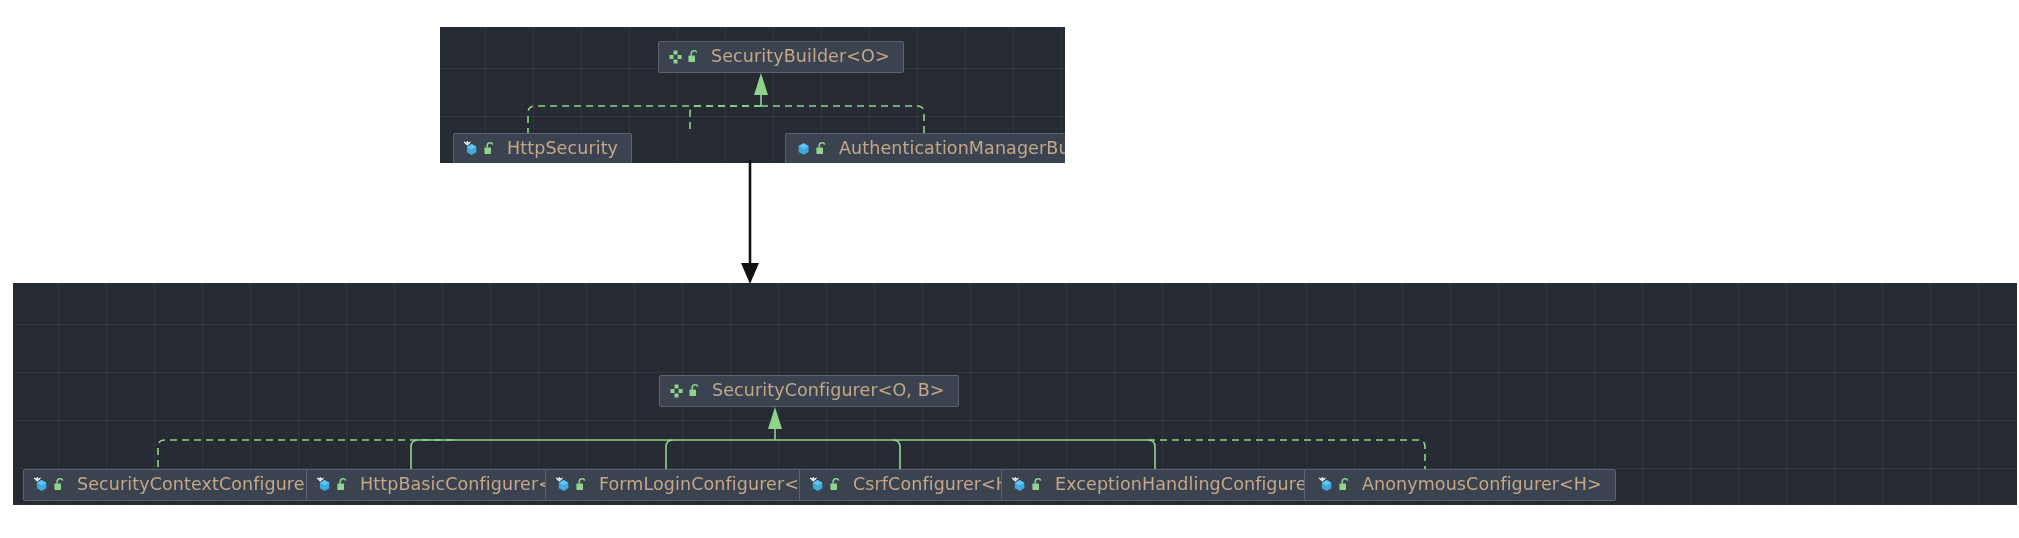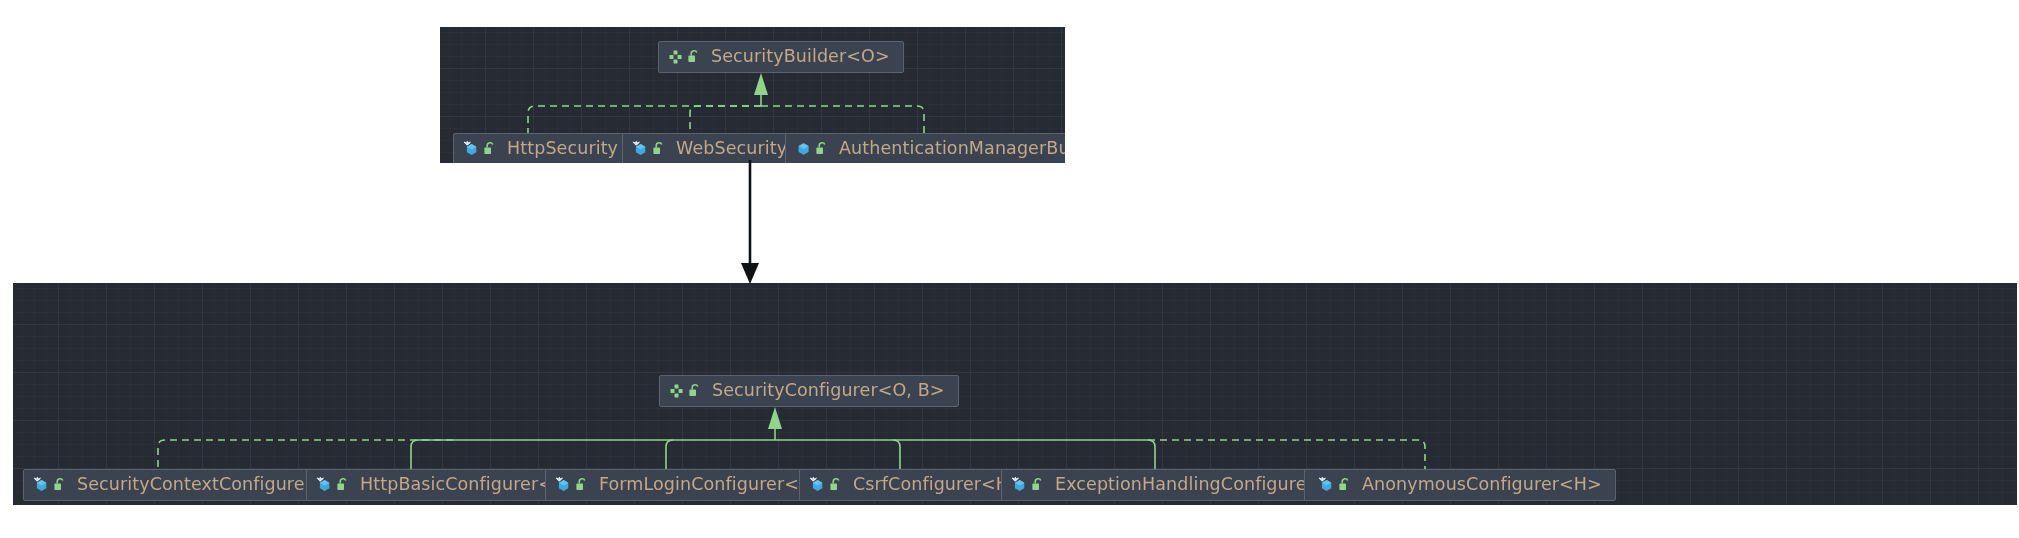--- a/index.html
+++ b/index.html
@@ -164,43 +164,20 @@
       <span>
         <svg width="13" height="16" viewBox="0 0 13 16">
           <path d="M4.2 6.6 V4.4 a2.9 2.9 0 0 1 5.6 -0.9" fill="none" stroke="#8fd48a" stroke-width="1.5"></path>
           <rect x="1.4" y="6.6" width="6.6" height="6.4" rx="0.8" fill="#8fd48a"></rect>
         </svg>
       </span>
     </span>
     <span class="label">HttpSecurity</span>
   </div>
 
-  <div class="node" style="left:182px; top:106px;">
-    <span class="icons">
-      <span class="ico-type">
-        <svg width="17" height="16" viewBox="0 0 17 16">
-          <path d="M8.6 3.1 L13.3 5.8 v5.4 L8.6 13.9 L3.9 11.2 V5.8 Z" fill="#3fa9e0"></path>
-          <path d="M8.6 3.1 L13.3 5.8 L8.6 8.5 L3.9 5.8 Z" fill="#63c4f0"></path>
-          <g fill="#eef4f8">
-            <rect x="2.0" y="1.3" width="4.6" height="1.1" rx="0.5"></rect>
-            <rect x="3.75" y="-0.45" width="1.1" height="4.6" rx="0.5"></rect>
-            <rect x="2.1" y="0.0" width="1.1" height="4.6" rx="0.5" transform="rotate(-45 2.65 2.3)"></rect>
-            <rect x="5.4" y="0.0" width="1.1" height="4.6" rx="0.5" transform="rotate(45 5.95 2.3)"></rect>
-          </g>
-        </svg>
-      </span>
-      <span>
-        <svg width="13" height="16" viewBox="0 0 13 16">
-          <path d="M4.2 6.6 V4.4 a2.9 2.9 0 0 1 5.6 -0.9" fill="none" stroke="#8fd48a" stroke-width="1.5"></path>
-          <rect x="1.4" y="6.6" width="6.6" height="6.4" rx="0.8" fill="#8fd48a"></rect>
-        </svg>
-      </span>
-    </span>
-    <span class="label">WebSecurity</span>
-  </div>
 
   <div class="node" style="left:345px; top:106px;">
     <span class="icons">
       <span class="ico-type">
         <svg width="17" height="16" viewBox="0 0 17 16">
           <path d="M8.6 2.2 L13.6 5.1 v5.8 L8.6 13.8 L3.6 10.9 V5.1 Z" fill="#3fa9e0"></path>
           <path d="M8.6 2.2 L13.6 5.1 L8.6 8.0 L3.6 5.1 Z" fill="#63c4f0"></path>
         </svg>
       </span>
       <span>

